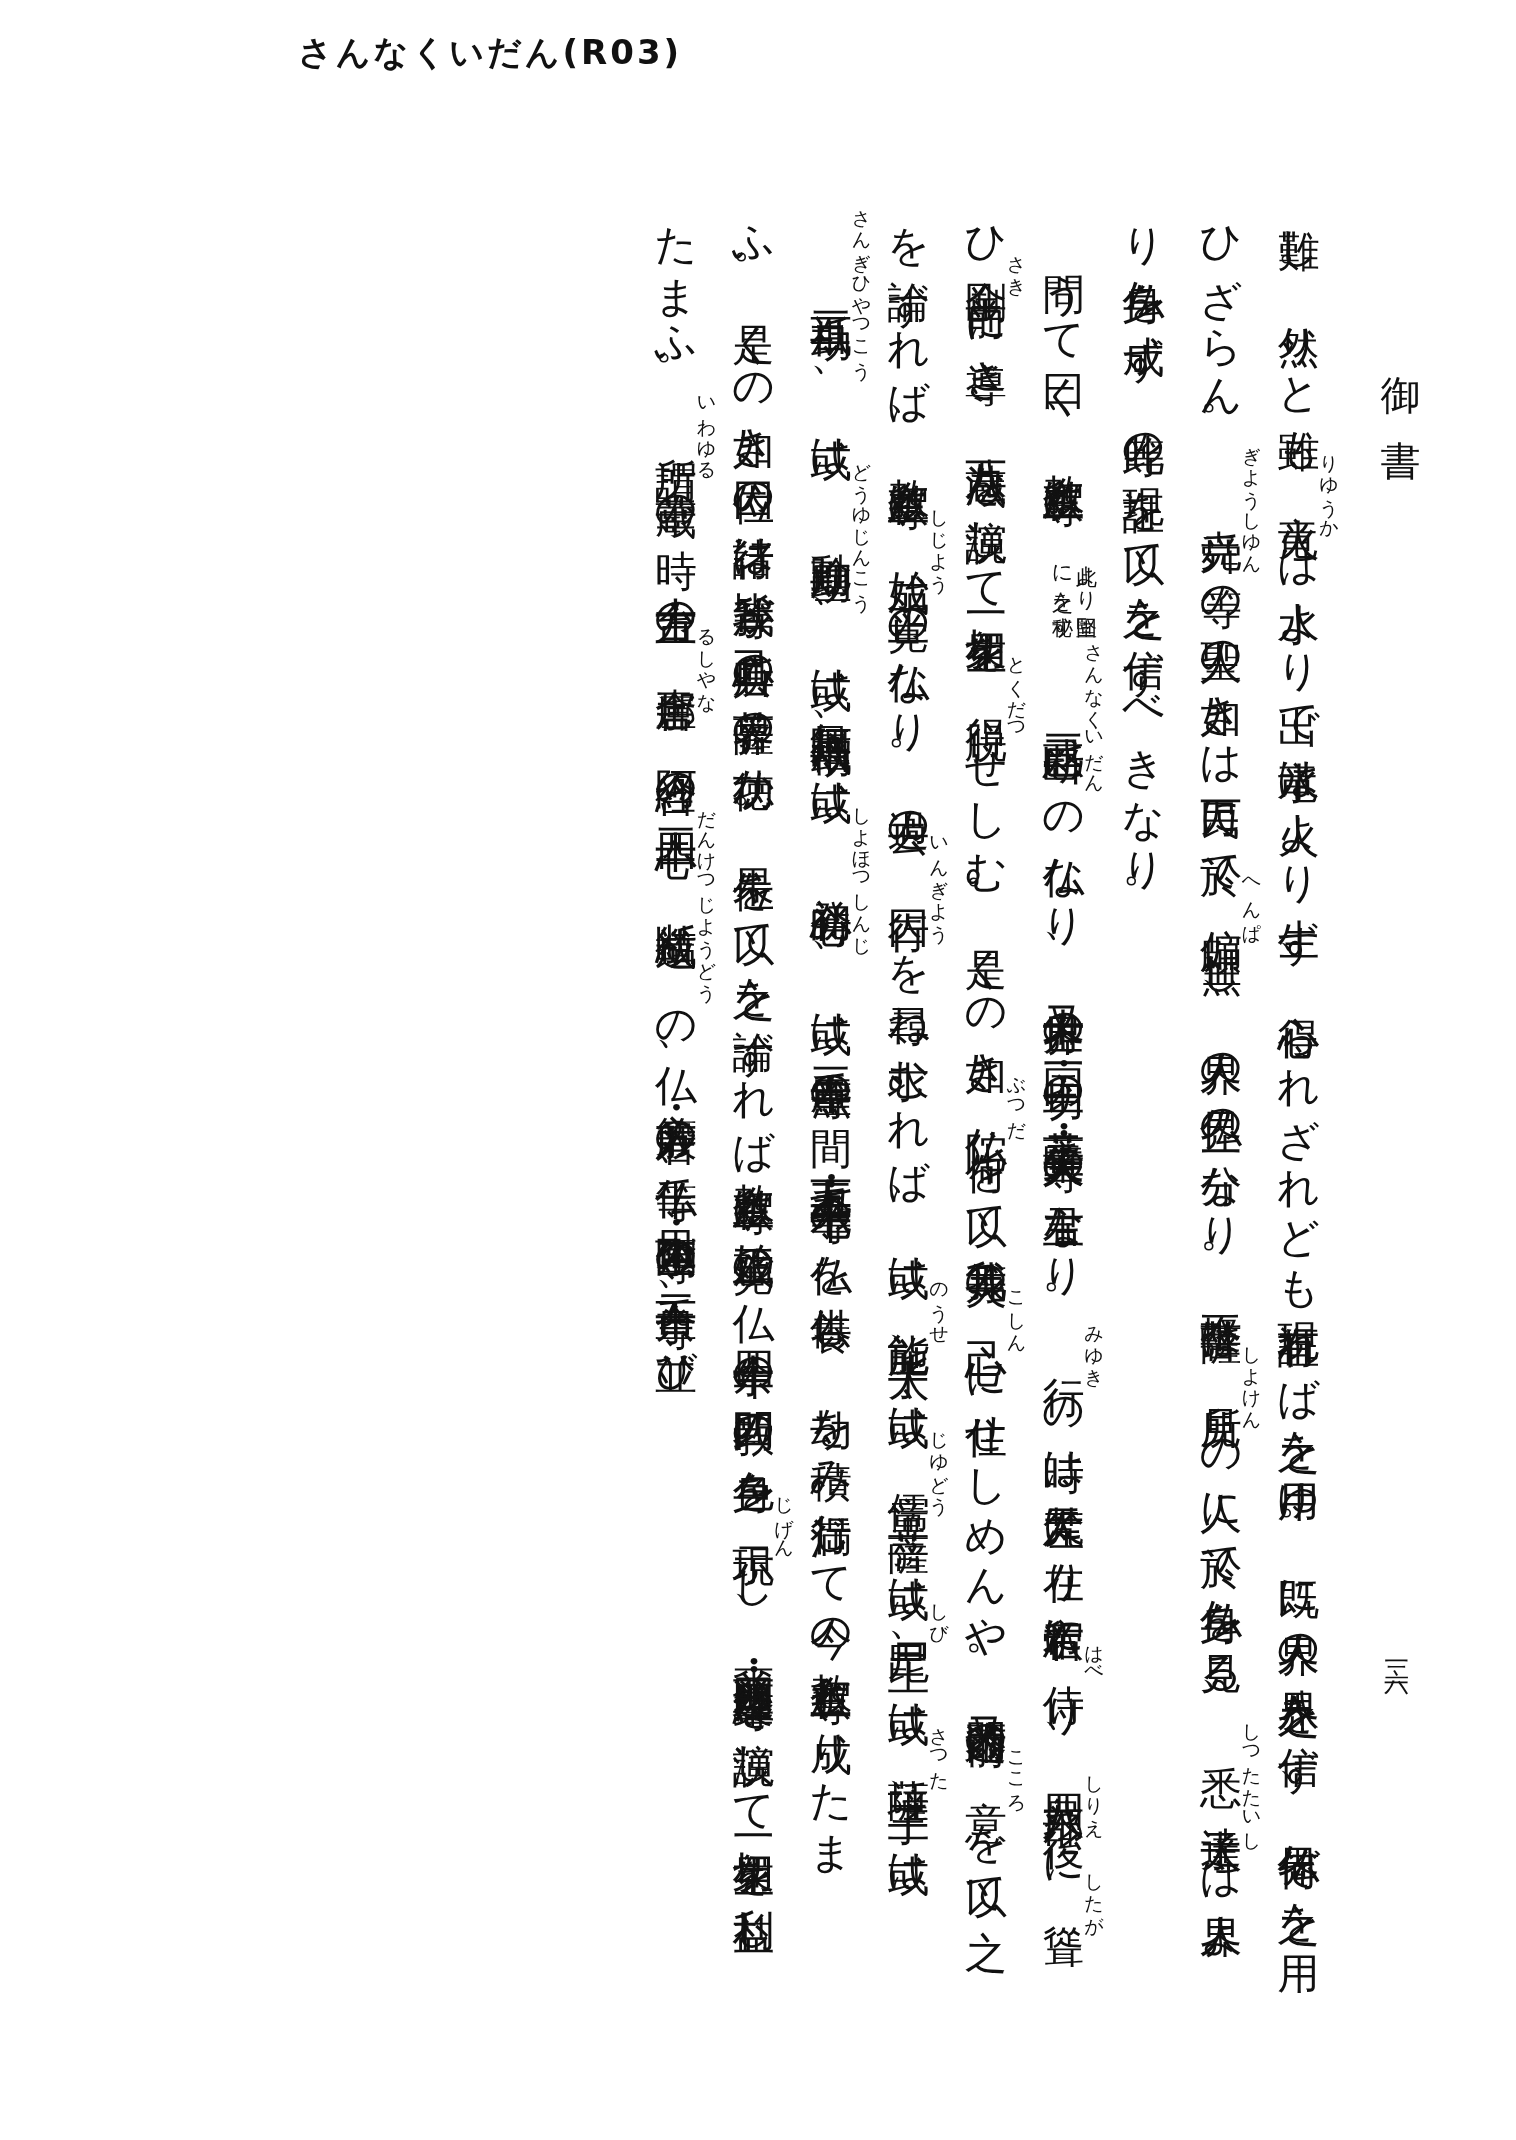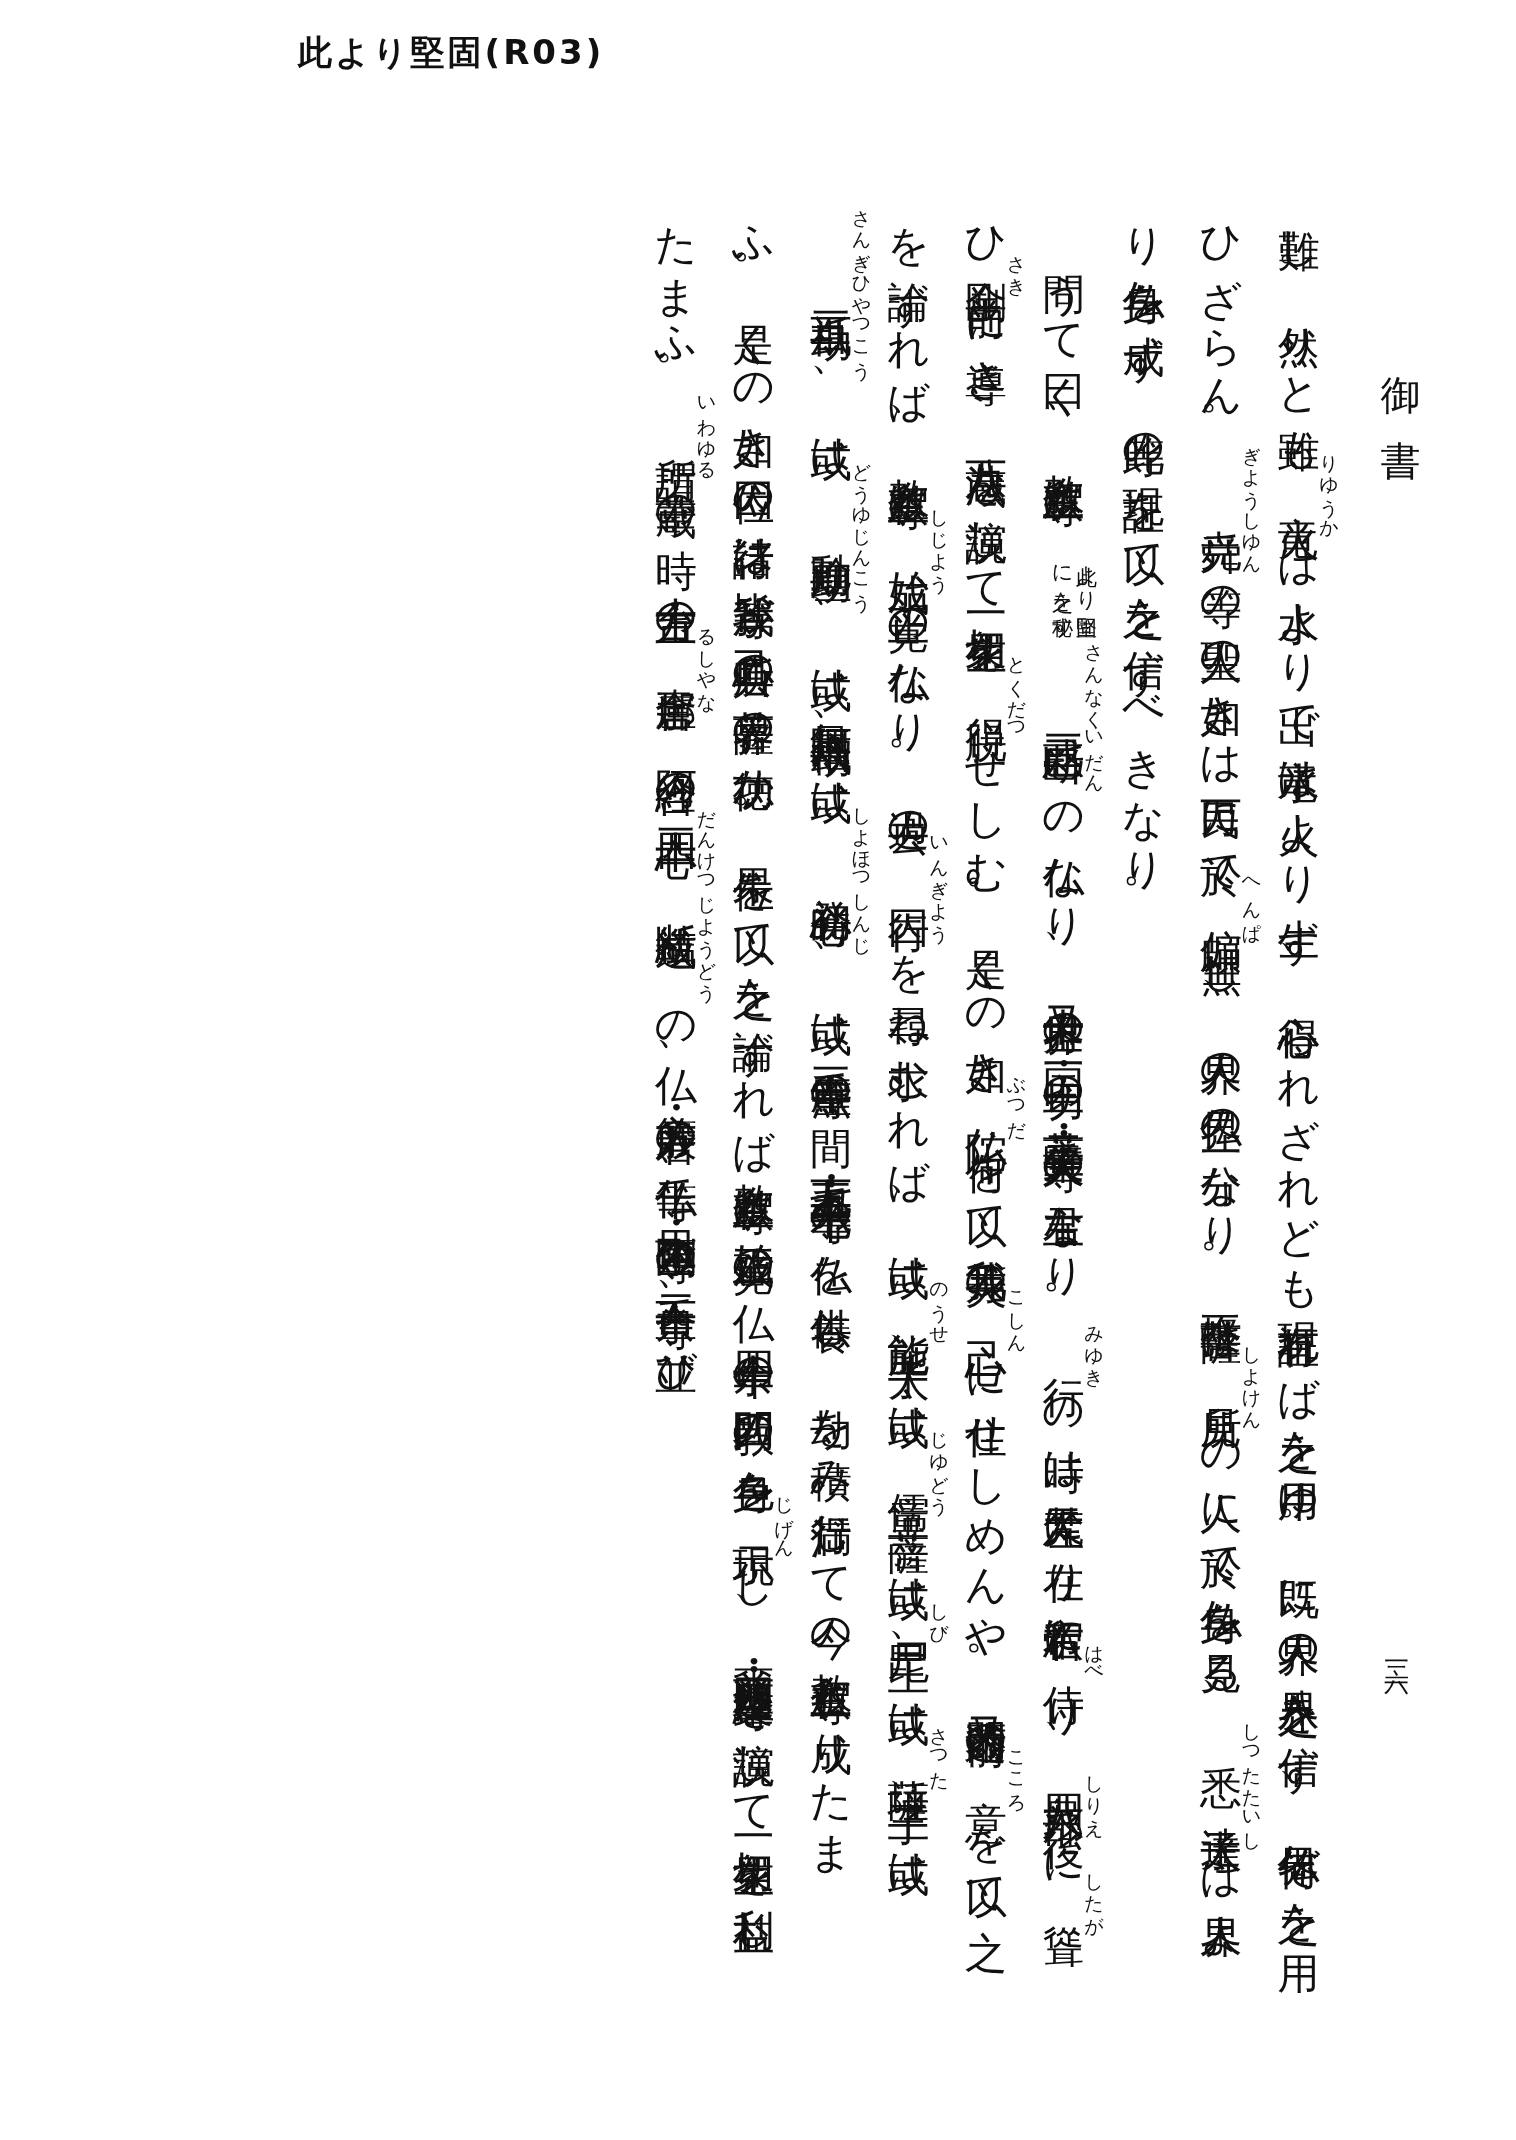--- a/index.html
+++ b/index.html
@@ -65,21 +65,21 @@
     letter-spacing:1px;
     vertical-align:middle;
     margin:4px 0;
   }
   .warichu .w-line{display:block;}
 </style>
 </head>
 <body>
 
 <div class="page">
-  <div class="header">此より堅固(R03)</div>
+  <div class="header">さんなくいだん(R03)</div>
 
   <div class="vtext margin-label">御書</div>
 
   <div class="vtext page-number">二一六</div>
 
   <div class="vtext body-text" id="body-text">
       <p>難し。然りと雖も<ruby>竜火<rt>りゆうか</rt></ruby>は水より出で竜水は火より生ず、心得られざれども現証有れば之を用ゆ。既に人界の八界之を信ず、仏界何ぞ之を用ひざらん。<ruby>尭舜<rt>ぎようしゆん</rt></ruby>等の聖人の如きは万民に於て<ruby>偏頗<rt>へんぱ</rt></ruby>無し、人界の仏界の一分なり。不軽菩薩は<ruby>所見<rt>しよけん</rt></ruby>の人に於て仏身を見る、<ruby>悉<rt>しつ</rt></ruby><ruby>達太子<rt>たたいし</rt></ruby>は人界より仏身を成ず、此等の現証を以て之を信ずべきなり。</p>
       <p class="indent">問うて曰く、教主釈尊は<span class="warichu"><span class="w-line">此より堅固</span><span class="w-line">に之を秘す</span></span><ruby>三惑已断<rt>さんなくいだん</rt></ruby>の仏なり、又十方世界の国主・一切の菩薩・二乗・人天等の主君なり。<ruby>行<rt>みゆき</rt></ruby>の時は梵天左に在り帝釈右に<ruby>侍<rt>はべ</rt></ruby>り、四衆八部<ruby>後<rt>しりえ</rt></ruby>に<ruby>聳<rt>したが</rt></ruby>ひ金剛<ruby>前<rt>さき</rt></ruby>に導き、八万法蔵を演説して一切衆生を<ruby>得脱<rt>とくだつ</rt></ruby>せしむ。是くの如き<ruby>仏陀<rt>ぶつだ</rt></ruby>何を以て我等凡夫の<ruby>己心<rt>こしん</rt></ruby>に住せしめんや。又迹門爾前の<ruby>意<rt>こころ</rt></ruby>を以て之を論ずれば、教主釈尊は<ruby>始成<rt>しじよう</rt></ruby>正覚の仏なり。過去の<ruby>因行<rt>いんぎよう</rt></ruby>を尋ね求むれば、或は<ruby>能施<rt>のうせ</rt></ruby>太子、或は<ruby>儒童<rt>じゆどう</rt></ruby>菩薩、或は<ruby>尸毘<rt>しび</rt></ruby>王、或は<ruby>薩埵<rt>さつた</rt></ruby>王子、或は<ruby>三祇百劫<rt>さんぎひやつこう</rt></ruby>、或は<ruby>動踰塵劫<rt>どうゆじんこう</rt></ruby>、或は無量阿僧祇劫、或は<ruby>初発心時<rt>しよほつしんじ</rt></ruby>、或は三千塵点等の間、七万五千・六千・七千等の仏を供養し、劫を積み行満じて今の教主釈尊と成りたまふ。是くの如き因位の諸行は皆我等が己心所具の菩薩界の功徳か。果位を以て之を論ずれば教主釈尊は始成正覚の仏、四十余年の間四教の色身を<ruby>示現<rt>じげん</rt></ruby>し、爾前・迹門・涅槃経等を演説して一切衆生を利益したまふ。<ruby>所謂<rt>いわゆる</rt></ruby>華蔵の時、十方台上の<ruby>盧舎那<rt>るしやな</rt></ruby>、阿含経の三十四心<ruby>断結成道<rt>だんけつじようどう</rt></ruby>の仏、方等・般若の千仏等、大日・金剛頂等の千二百余尊、並び</p>
     </div>
 </div>

